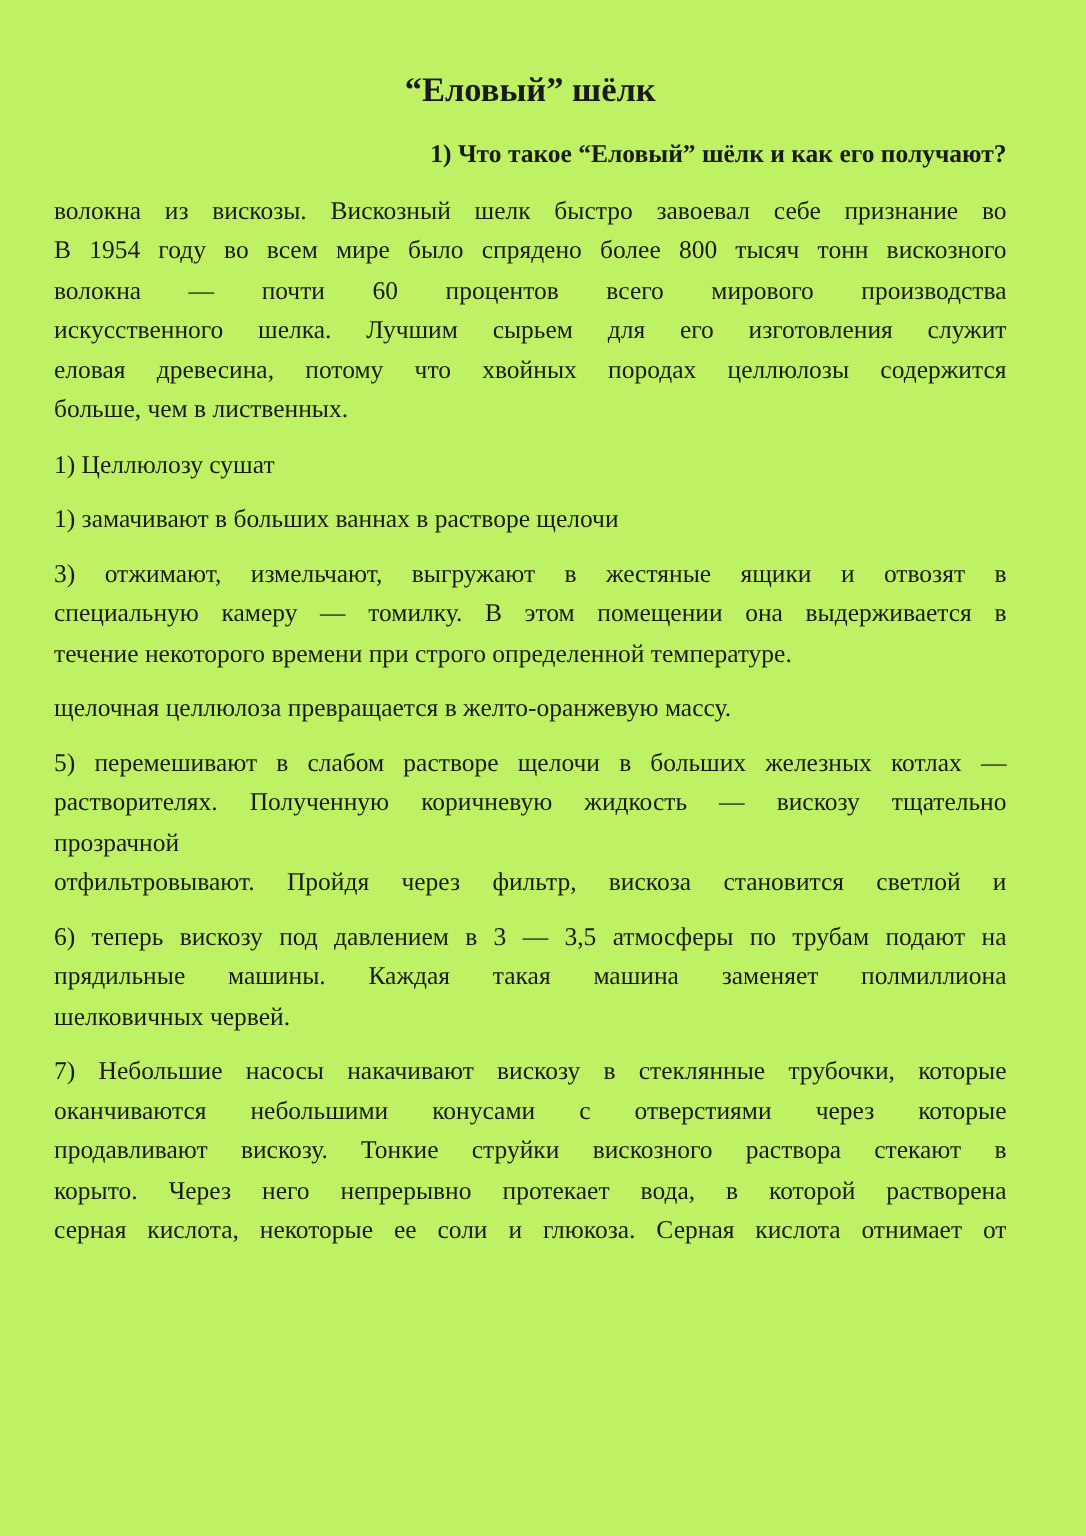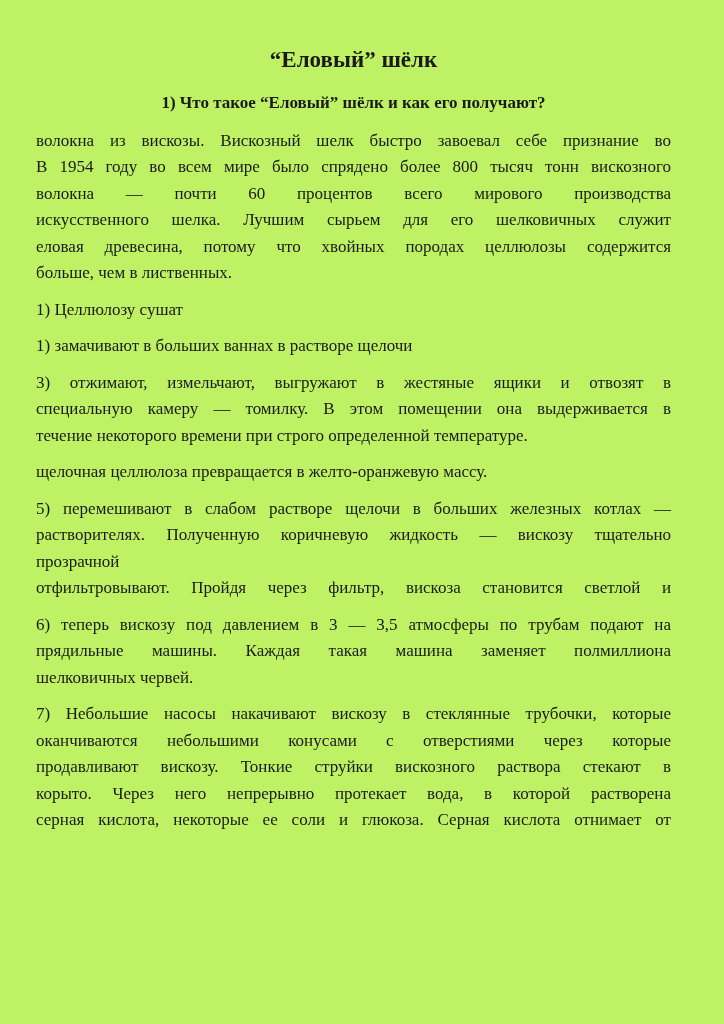--- a/index.html
+++ b/index.html
@@ -25,21 +25,21 @@
     font-size: 23px;
     line-height: 30px;
     font-weight: bold;
     text-align: center;
     margin: 0 0 15px 0;
   }
   .doc-heading {
     font-size: 17px;
     line-height: 26.5px;
     font-weight: bold;
-    text-align: center;
+    text-align: right;
     margin: 0 0 11px 0;
   }
   .paragraph {
     font-size: 17px;
     line-height: 26.5px;
     margin: 0 0 10px 0;
   }
   
   .jline {
     display: block;
@@ -55,21 +55,21 @@
 <body>
 
 <div class="page">
   <h1 class="doc-title">“Еловый” шёлк</h1>
   <h2 class="doc-heading">1) Что такое “Еловый” шёлк и как его получают?</h2>
   <div id="doc-body">
       <p class="paragraph">
         <span class="jline">волокна из вискозы. Вискозный шелк быстро завоевал себе признание во</span>
         <span class="jline">В 1954 году во всем мире было спрядено более 800 тысяч тонн вискозного</span>
         <span class="jline">волокна — почти 60 процентов всего мирового производства</span>
-        <span class="jline">искусственного шелка. Лучшим сырьем для его шелковичных служит</span>
+        <span class="jline">искусственного шелка. Лучшим сырьем для его изготовления служит</span>
         <span class="jline">еловая древесина, потому что хвойных породах целлюлозы содержится</span>
         <span class="jline last">больше, чем в лиственных.</span>
       </p>
       <p class="paragraph">
         <span class="jline last">1) Целлюлозу сушат</span>
       </p>
       <p class="paragraph">
         <span class="jline last">1) замачивают в больших ваннах в растворе щелочи</span>
       </p>
       <p class="paragraph">

